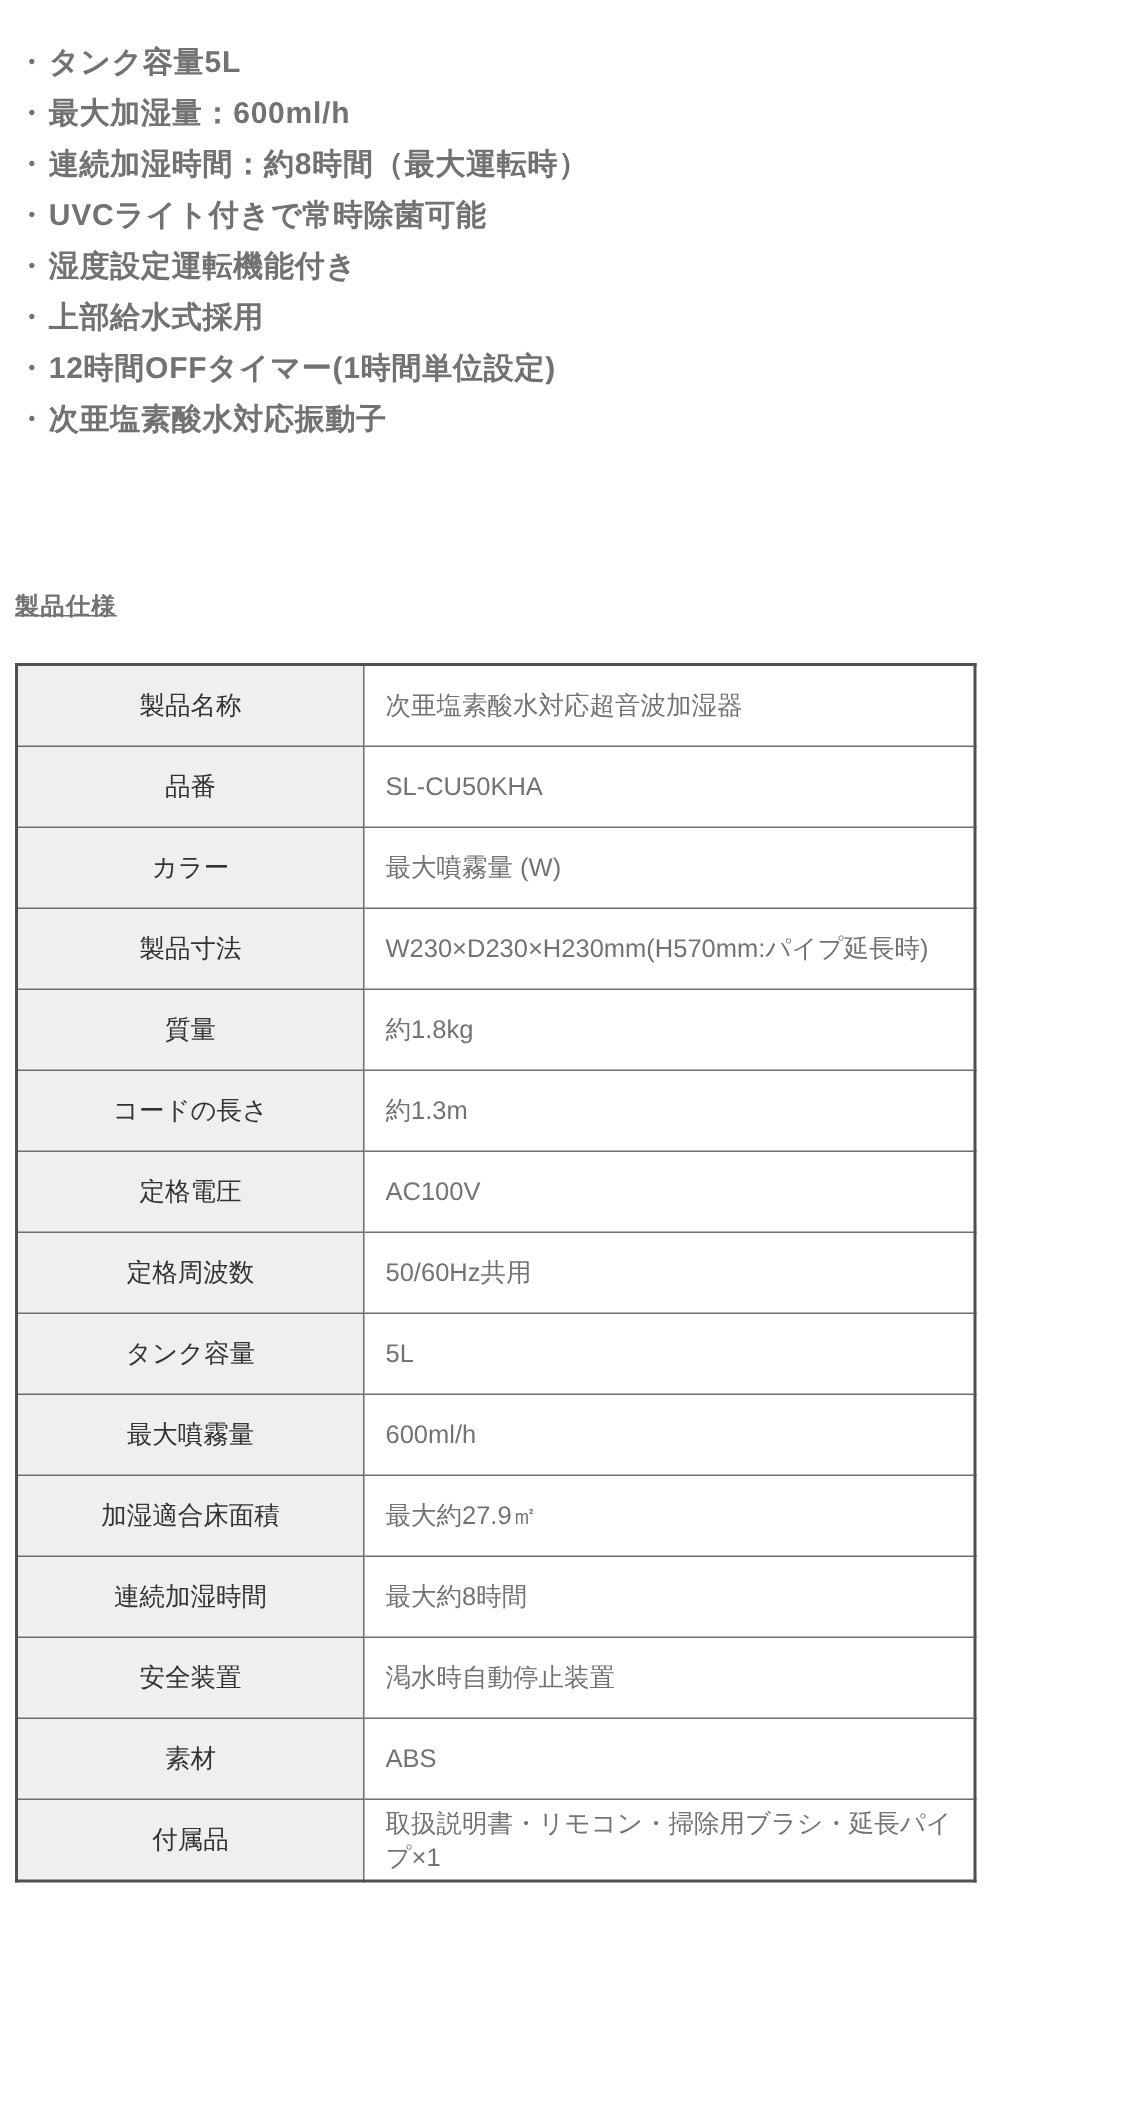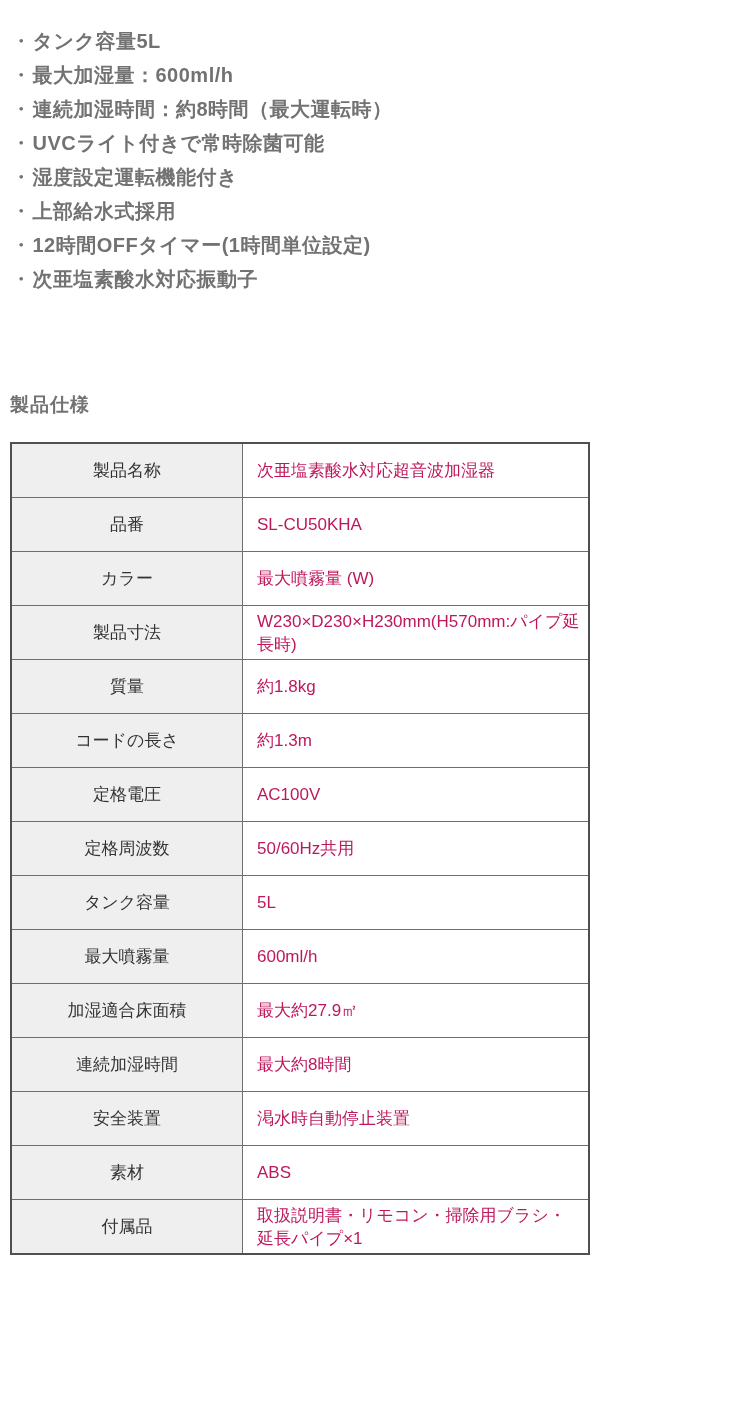--- a/index.html
+++ b/index.html
@@ -27,48 +27,49 @@
     font-size: 20px;
     letter-spacing: 0.5px;
   }
   .features .bullet {
     font-size: 18px;
     margin-right: 2px;
     flex: 0 0 auto;
   }
   .spec-heading {
     margin: 93px 0 0 10px;
-    font-size: 19px;
+    font-size: 16px;
     line-height: 31px;
     font-weight: bold;
     color: #727272;
     letter-spacing: 1px;
+    text-decoration: underline;
   }
   .spec-table {
     margin: 22px 0 0 10px;
-    width: 580px;
+    width: 641px;
     border-collapse: collapse;
     border: 2px solid #505050;
     table-layout: fixed;
   }
   .spec-table th {
     width: 222px;
     background: #efefef;
     border: 1px solid #6e6e6e;
     font-weight: normal;
     font-size: 17px;
     color: #333333;
     text-align: center;
     height: 53px;
     padding: 0 4px;
   }
   .spec-table td {
     border: 1px solid #6e6e6e;
     font-size: 17px;
-    color: #be185d;
+    color: #737373;
     text-align: left;
     padding: 0 6px 0 14px;
     height: 53px;
     background: #ffffff;
   }
 </style>
 </head>
 <body>
 
 <div class="page">

